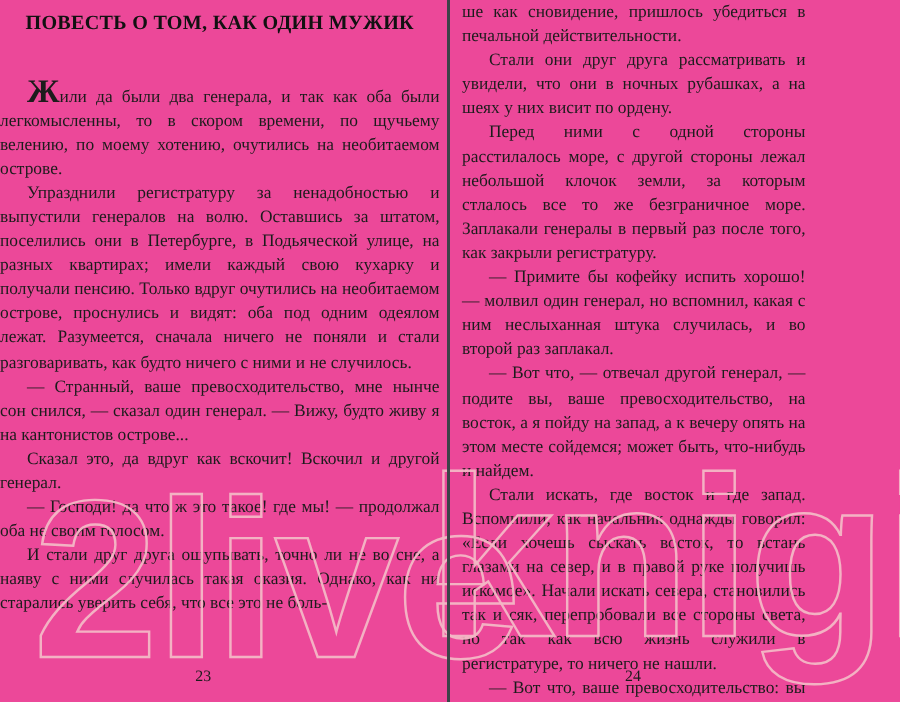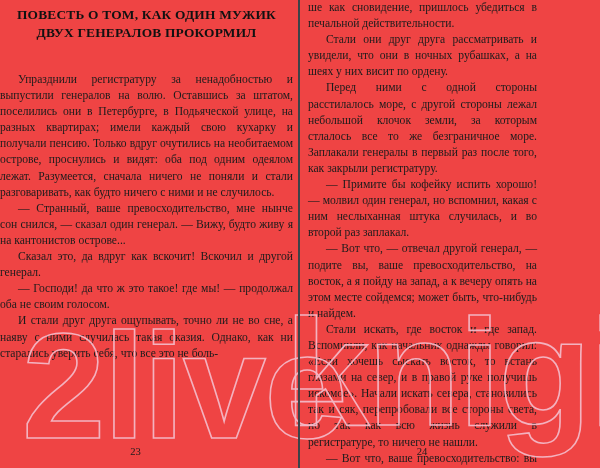--- a/index.html
+++ b/index.html
@@ -5,21 +5,21 @@
 <style>
   html, body {
     margin: 0;
     padding: 0;
     background: #ffffff;
   }
   #scan {
     position: relative;
     width: 600px;
     height: 468px;
-    background: #ef4444;
+    background: #ec4899;
     overflow: hidden;
     font-family: "Liberation Serif", "DejaVu Serif", serif;
     color: #1a1a1a;
   }
 
   
   .watermark-layer {
     position: absolute;
     left: 0; top: 0;
     width: 600px;
@@ -129,24 +129,24 @@
 <body>
 
 <div id="scan">
 
   <div class="spread">
 
     <div class="page page-left">
 
       <div class="title">
         <span class="tline">ПОВЕСТЬ О ТОМ, КАК ОДИН МУЖИК</span>
-        <span class="tline">ДВУХ ГЕНЕРАЛОВ ПРОКОРМИЛ</span>
       </div>
 
       <div class="body-text col-left-body">
+        <p class="dropcap">Жили да были два генерала, и так как оба были легкомысленны, то в скором времени, по щучьему велению, по моему хотению, очутились на необитаемом острове.</p>
         <p>Упразднили регистратуру за ненадобностью и выпустили генералов на волю. Оставшись за штатом, поселились они в Петербурге, в Подьяческой улице, на разных квартирах; имели каждый свою кухарку и получали пенсию. Только вдруг очутились на необитаемом острове, проснулись и видят: оба под одним одеялом лежат. Разумеется, сначала ничего не поняли и стали разговаривать, как будто ничего с ними и не случилось.</p>
         <p>— Странный, ваше превосходительство, мне нынче сон снился, — сказал один генерал. — Вижу, будто живу я на кантонистов острове...</p>
         <p>Сказал это, да вдруг как вскочит! Вскочил и другой генерал.</p>
         <p>— Господи! да что ж это такое! где мы! — продолжал оба не своим голосом.</p>
         <p>И стали друг друга ощупывать, точно ли не во сне, а наяву с ними случилась такая оказия. Однако, как ни старались уверить себя, что все это не боль-</p>
       </div>
 
       <div class="folio">23</div>
     </div>
 

